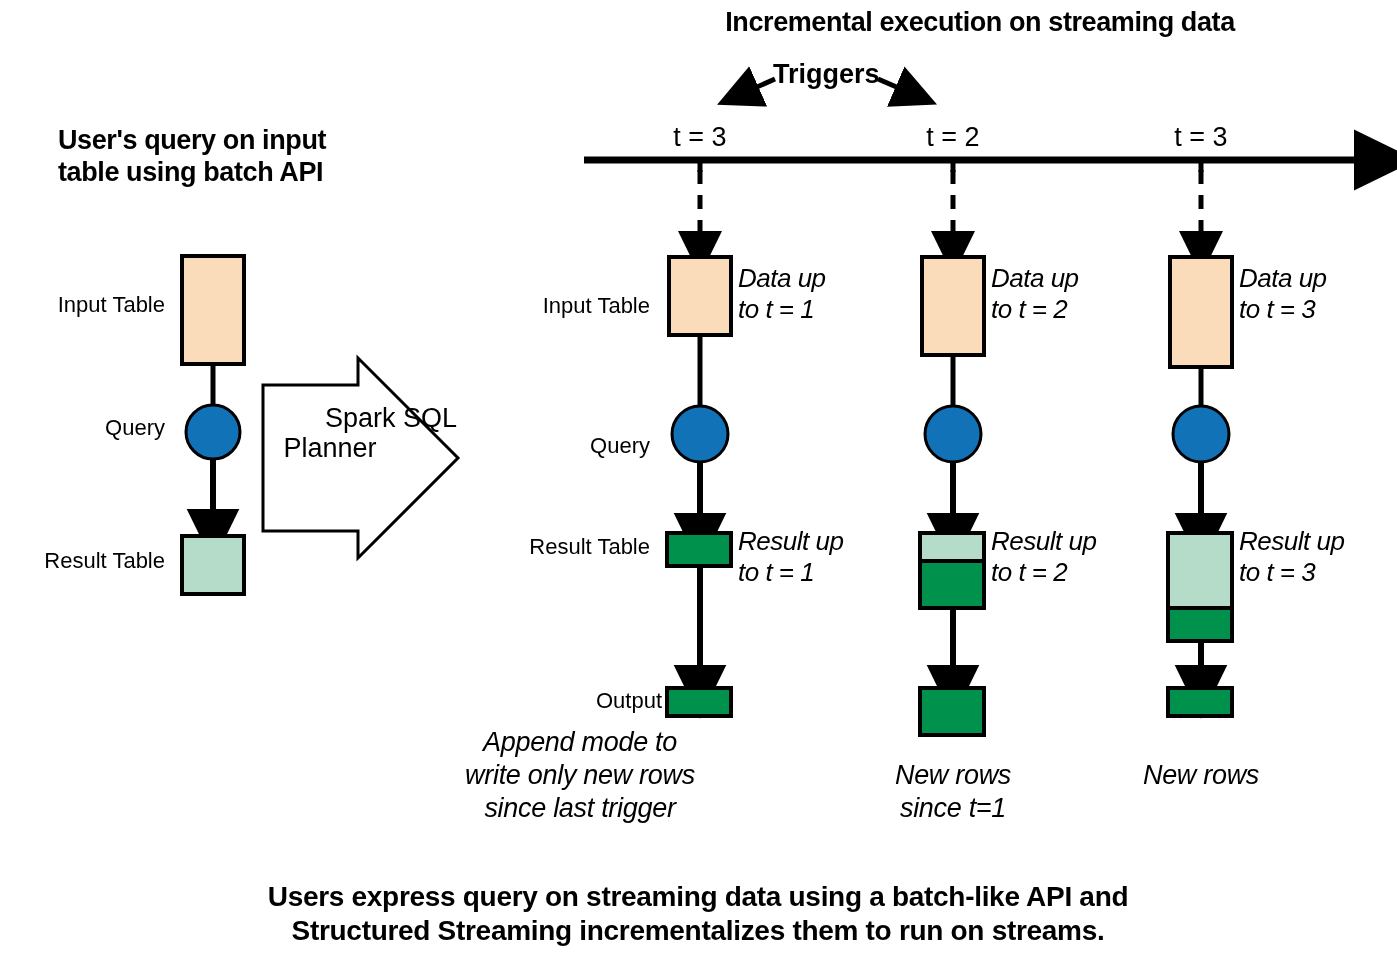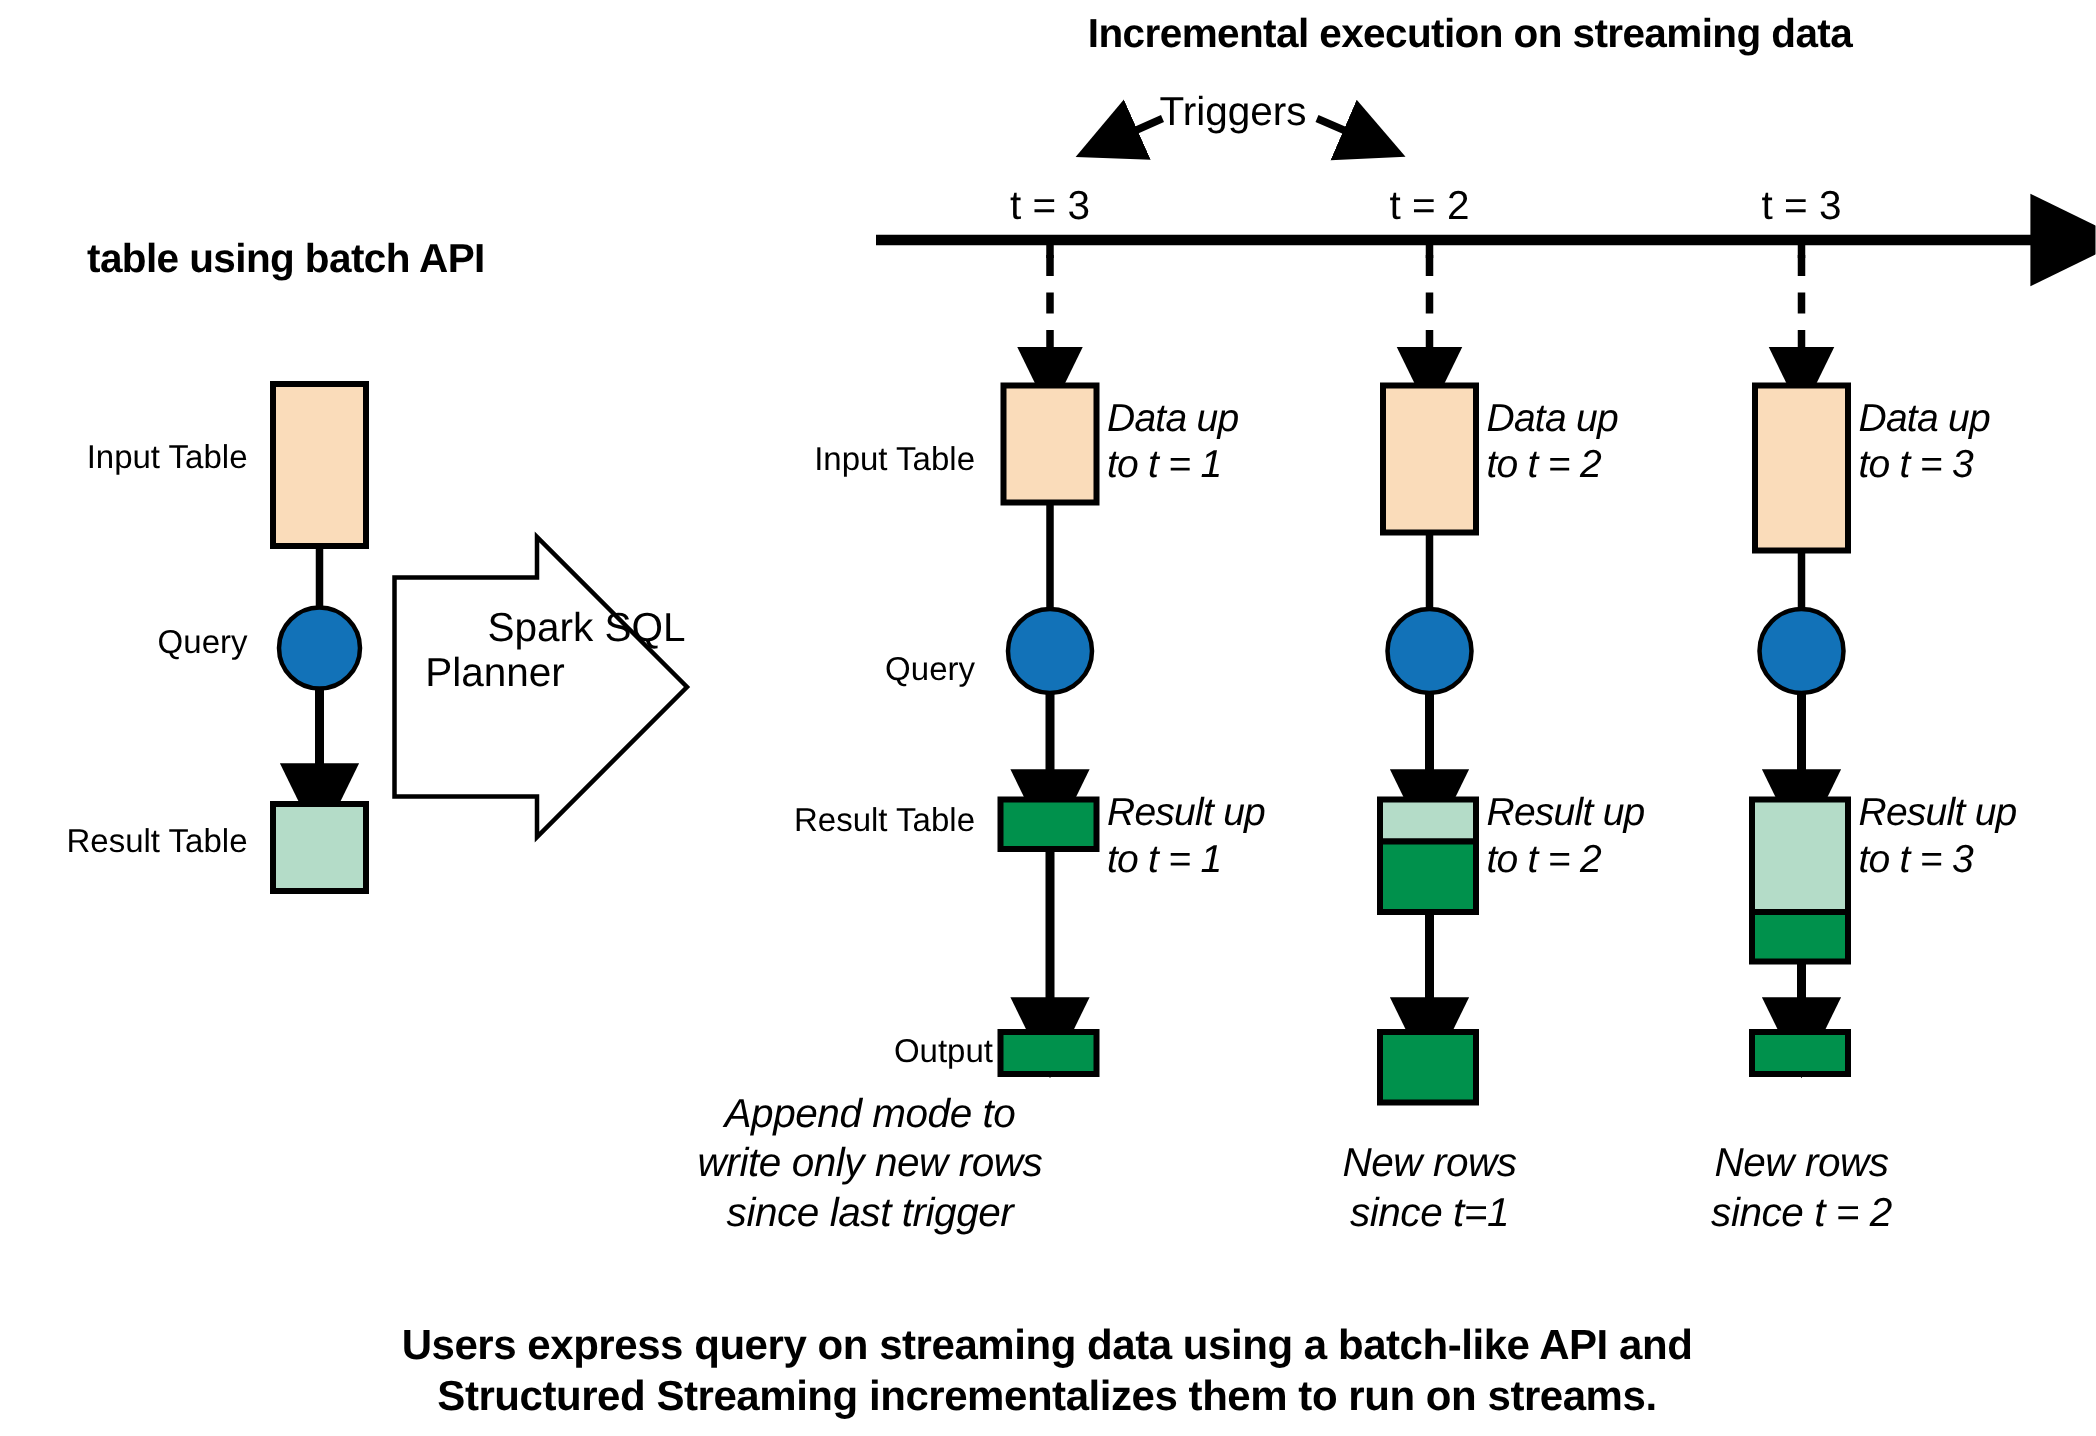--- a/index.html
+++ b/index.html
@@ -76,23 +76,24 @@
     <circle cx="1201" cy="434" r="28" fill="#1272B8" stroke="#000" stroke-width="3"></circle>
     <line x1="1201" y1="462" x2="1201" y2="538" stroke="#000" stroke-width="6" marker-end="url(#ah)"></line>
     <rect x="1168" y="533" width="64" height="75" fill="#B4DCC8" stroke="#000" stroke-width="4"></rect>
     <rect x="1168" y="608" width="64" height="33" fill="#00914C" stroke="#000" stroke-width="4"></rect>
     <line x1="1201" y1="641" x2="1201" y2="690" stroke="#000" stroke-width="6" marker-end="url(#ah)"></line>
     <rect x="1168" y="688" width="64" height="28" fill="#00914C" stroke="#000" stroke-width="4"></rect>
   </svg>
 
   <div class="txt hd ctr" style="left:560px;top:8px;width:840px;">Incremental execution on streaming data</div>
 
+  <div class="txt hd" style="left:58px;top:126px;width:400px;">User's query on input</div>
   <div class="txt hd" style="left:58px;top:158px;width:400px;">table using batch API</div>
 
-  <div class="txt trg" style="left:773px;top:60px;width:110px;">Triggers</div>
+  <div class="txt trg" style="left:773px;top:60px;width:110px;font-weight:bold;">Triggers</div>
 
   <div class="txt tick ctr" style="left:640px;top:123px;width:120px;">t = 3</div>
   <div class="txt tick ctr" style="left:893px;top:123px;width:120px;">t = 2</div>
   <div class="txt tick ctr" style="left:1141px;top:123px;width:120px;">t = 3</div>
 
   <div class="txt lbl rt" style="left:0px;top:293px;width:165px;">Input Table</div>
   <div class="txt lbl rt" style="left:0px;top:416px;width:165px;">Query</div>
   <div class="txt lbl rt" style="left:0px;top:549px;width:165px;">Result Table</div>
 
   <div class="txt planner" style="left:281px;top:404px;width:130px;padding-left:44px;">Spark SQL</div>
@@ -116,18 +117,17 @@
   <div class="txt note" style="left:991px;top:528px;width:190px;">Result up</div>
   <div class="txt note" style="left:991px;top:559px;width:190px;">to t = 2</div>
   <div class="txt note2 ctr" style="left:858px;top:761px;width:190px;">New rows</div>
   <div class="txt note2 ctr" style="left:858px;top:794px;width:190px;">since t=1</div>
 
   <div class="txt note" style="left:1239px;top:265px;width:180px;">Data up</div>
   <div class="txt note" style="left:1239px;top:296px;width:180px;">to t = 3</div>
   <div class="txt note" style="left:1239px;top:528px;width:190px;">Result up</div>
   <div class="txt note" style="left:1239px;top:559px;width:190px;">to t = 3</div>
   <div class="txt note2 ctr" style="left:1106px;top:761px;width:190px;">New rows</div>
-  <div class="txt note2 ctr" style="left:1106px;top:794px;width:190px;">since t = 2</div>
 
   <div class="txt cap" style="left:198px;top:882px;width:1000px;">Users express query on streaming data using a batch-like API and</div>
   <div class="txt cap" style="left:198px;top:916px;width:1000px;">Structured Streaming incrementalizes them to run on streams.</div>
 
 </div>
 
 </body></html>

